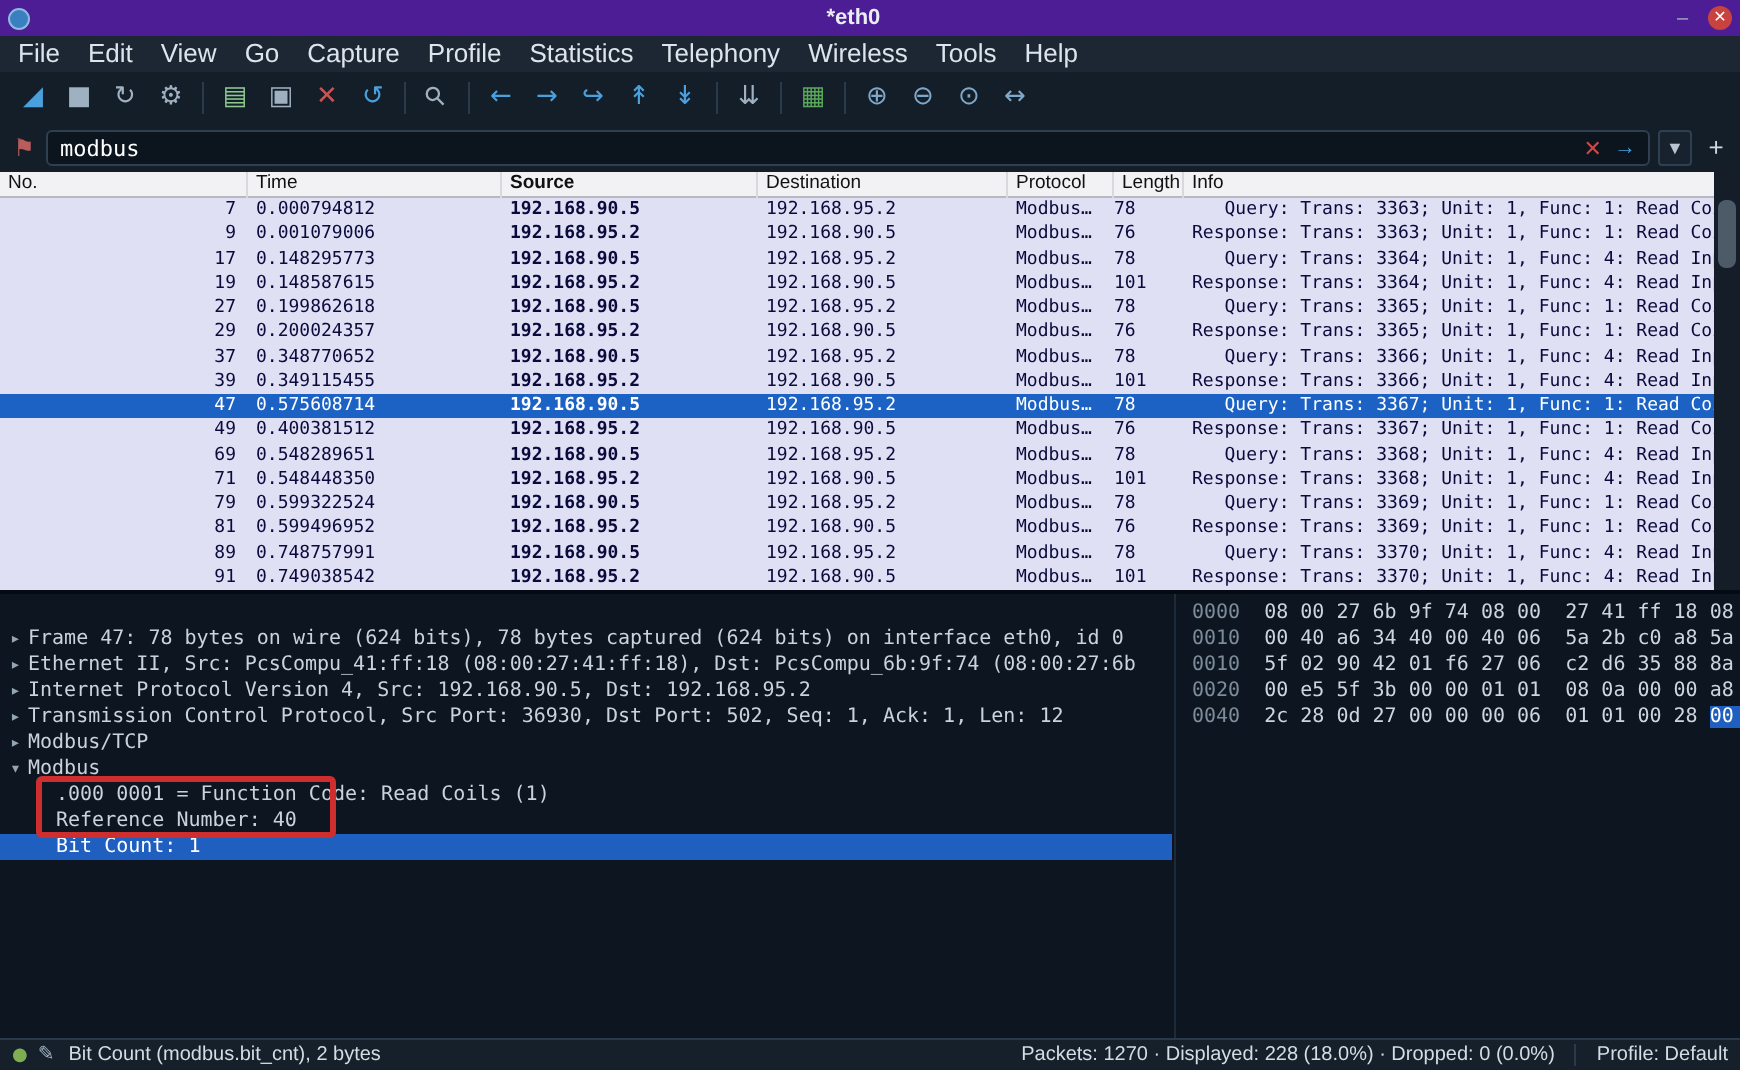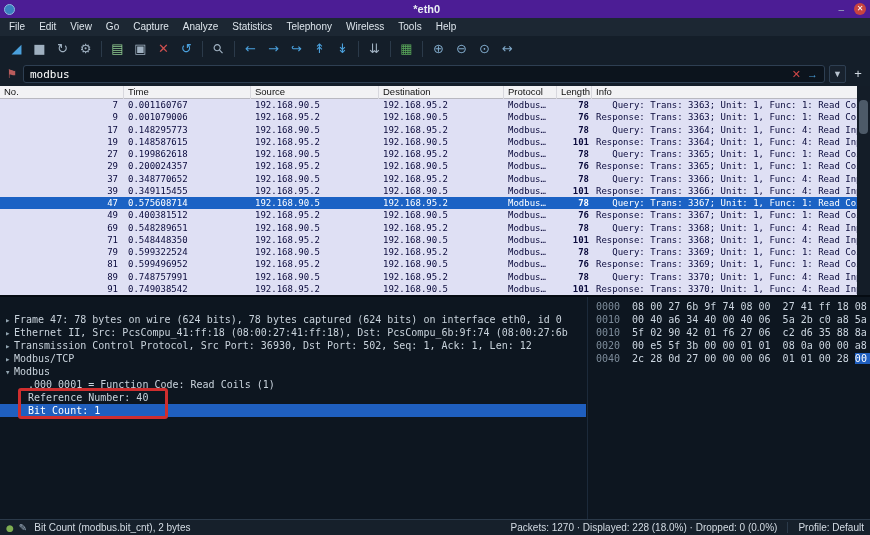--- a/index.html
+++ b/index.html
@@ -13,21 +13,21 @@
   .app-icon { width:11px; height:11px; border-radius:50%; margin-left:4px;
               background:#3a7fc0; border:1px solid #8fb9dd; }
   .win-title { flex:1; text-align:center; color:#e9eef3; font-size:11px; font-weight:bold; }
   .win-min { color:#9fb0c0; font-size:10px; margin-right:10px; }
   .win-close { width:12px; height:12px; border-radius:50%; background:#c8433f; color:#fff;
                font-size:8px; line-height:12px; text-align:center; margin-right:4px; }
 
   
   .menubar { position:absolute; left:0; top:18px; width:870px; height:18px; background:#1c2733;
              display:flex; align-items:center; padding-left:2px; }
-  .menu-item { color:#dde5ec; font-size:10px; padding:0 7px; height:18px; line-height:18px; }
+  .menu-item { color:#dde5ec; font-size:13px; padding:0 7px; height:18px; line-height:18px; }
 
   
   .toolbar { position:absolute; left:0; top:36px; width:870px; height:26px; background:#141e29;
              display:flex; align-items:center; padding-left:5px; }
   .tb-icon { width:23px; height:22px; text-align:center; line-height:22px; font-size:13px;
              font-family:"DejaVu Sans", sans-serif; }
   .tb-icon.rot { transform:rotate(-45deg); }
   .tb-sep { width:1px; height:16px; background:#2b3a4a; margin:0 4px; }
 
   
@@ -51,27 +51,27 @@
   .plist-header { display:flex; height:13px; background:#f2f2f4; border-bottom:1px solid #b8b8c0;
                   font-family:"Liberation Sans", sans-serif; font-size:9.5px; color:#111; }
   .hc { height:13px; line-height:12px; padding-left:4px; border-right:1px solid #d8d8de;
         overflow:hidden; white-space:pre; }
   .plist-body { height:196px; overflow:hidden; }
   .prow { display:flex; height:12.25px; line-height:12.25px; color:#0a0a3c; background:#dfe0f4; }
   .prow.sel { background:#1b62c4; color:#ffffff; }
   .pc { overflow:hidden; white-space:pre; padding-left:4px; }
   .c-no    { width:124px; }
   .c-time  { width:127px; }
-  .c-src   { width:128px; }
+  .c-src   { width:128px;font-weight:bold; }
   .c-dst   { width:125px; }
   .c-proto { width:53px;  }
   .c-len   { width:35px;  }
   .c-info  { flex:1; }
   .pc.c-no  { text-align:right; padding-right:6px; padding-left:0; }
-  .pc.c-len { text-align:right; padding-right:3px; padding-left:0;font-weight:bold; }
+  .pc.c-len { padding-right:3px; padding-left:0; }
 
   .vscroll { position:absolute; right:0; top:86px; width:13px; height:209px; background:#141d28; }
   .vthumb { position:absolute; left:2px; top:14px; width:9px; height:34px; background:#4d5a68;
             border-radius:4px; }
 
   
   .lower { position:absolute; left:0; top:295px; width:870px; height:224px; background:#0d1620;
            border-top:2px solid #050b12; font-family:"DejaVu Sans Mono", monospace; }
   .details { position:absolute; left:0; top:0; width:586px; height:100%; padding-top:16px;
              overflow:hidden; }
@@ -110,21 +110,21 @@
     <div class="win-min">–</div>
     <div class="win-close">✕</div>
   </div>
 
   <div class="menubar" id="menu-bar">
       <div class="menu-item">File</div>
       <div class="menu-item">Edit</div>
       <div class="menu-item">View</div>
       <div class="menu-item">Go</div>
       <div class="menu-item">Capture</div>
-      <div class="menu-item">Analyze</div>
+      <div class="menu-item">Profile</div>
       <div class="menu-item">Statistics</div>
       <div class="menu-item">Telephony</div>
       <div class="menu-item">Wireless</div>
       <div class="menu-item">Tools</div>
       <div class="menu-item">Help</div>
     </div>
 
   <div class="toolbar" id="main-toolbar">
       <div class="tb-icon" style="color: rgb(74, 160, 220);">◢</div>
       <div class="tb-icon" style="color: rgb(159, 176, 192);">■</div>
@@ -171,21 +171,21 @@
         <div class="hc c-time">Time</div>
         <div class="hc c-src">Source</div>
         <div class="hc c-dst">Destination</div>
         <div class="hc c-proto">Protocol</div>
         <div class="hc c-len">Length</div>
         <div class="hc c-info">Info</div>
       </div>
     <div class="plist-body" id="plist-body">
         <div class="prow">
           <div class="pc c-no">7</div>
-          <div class="pc c-time">0.001160767</div>
+          <div class="pc c-time">0.000794812</div>
           <div class="pc c-src">192.168.90.5</div>
           <div class="pc c-dst">192.168.95.2</div>
           <div class="pc c-proto">Modbus…</div>
           <div class="pc c-len">78</div>
           <div class="pc c-info">   Query: Trans: 3363; Unit: 1, Func: 1: Read Coils</div>
         </div>
         <div class="prow">
           <div class="pc c-no">9</div>
           <div class="pc c-time">0.001079006</div>
           <div class="pc c-src">192.168.95.2</div>
@@ -324,20 +324,21 @@
   </div>
   <div class="vscroll">
     <div class="vthumb"></div>
   </div>
 
   <div class="lower">
     <div class="details" id="detail-pane">
       <div id="detail-lines">
           <div class="dline"><span class="arr">▸</span><span class="dtext">Frame 47: 78 bytes on wire (624 bits), 78 bytes captured (624 bits) on interface eth0, id 0</span></div>
           <div class="dline"><span class="arr">▸</span><span class="dtext">Ethernet II, Src: PcsCompu_41:ff:18 (08:00:27:41:ff:18), Dst: PcsCompu_6b:9f:74 (08:00:27:6b</span></div>
+          <div class="dline"><span class="arr">▸</span><span class="dtext">Internet Protocol Version 4, Src: 192.168.90.5, Dst: 192.168.95.2</span></div>
           <div class="dline"><span class="arr">▸</span><span class="dtext">Transmission Control Protocol, Src Port: 36930, Dst Port: 502, Seq: 1, Ack: 1, Len: 12</span></div>
           <div class="dline"><span class="arr">▸</span><span class="dtext">Modbus/TCP</span></div>
           <div class="dline"><span class="arr">▾</span><span class="dtext">Modbus</span></div>
           <div class="dline ind"><span class="arr"></span><span class="dtext">.000 0001 = Function Code: Read Coils (1)</span></div>
           <div class="dline ind"><span class="arr"></span><span class="dtext">Reference Number: 40</span></div>
           <div class="dline dsel ind"><span class="arr"></span><span class="dtext">Bit Count: 1</span></div>
         </div>
       <div class="annotation-box"></div>
     </div>
     <div class="hexpane">

